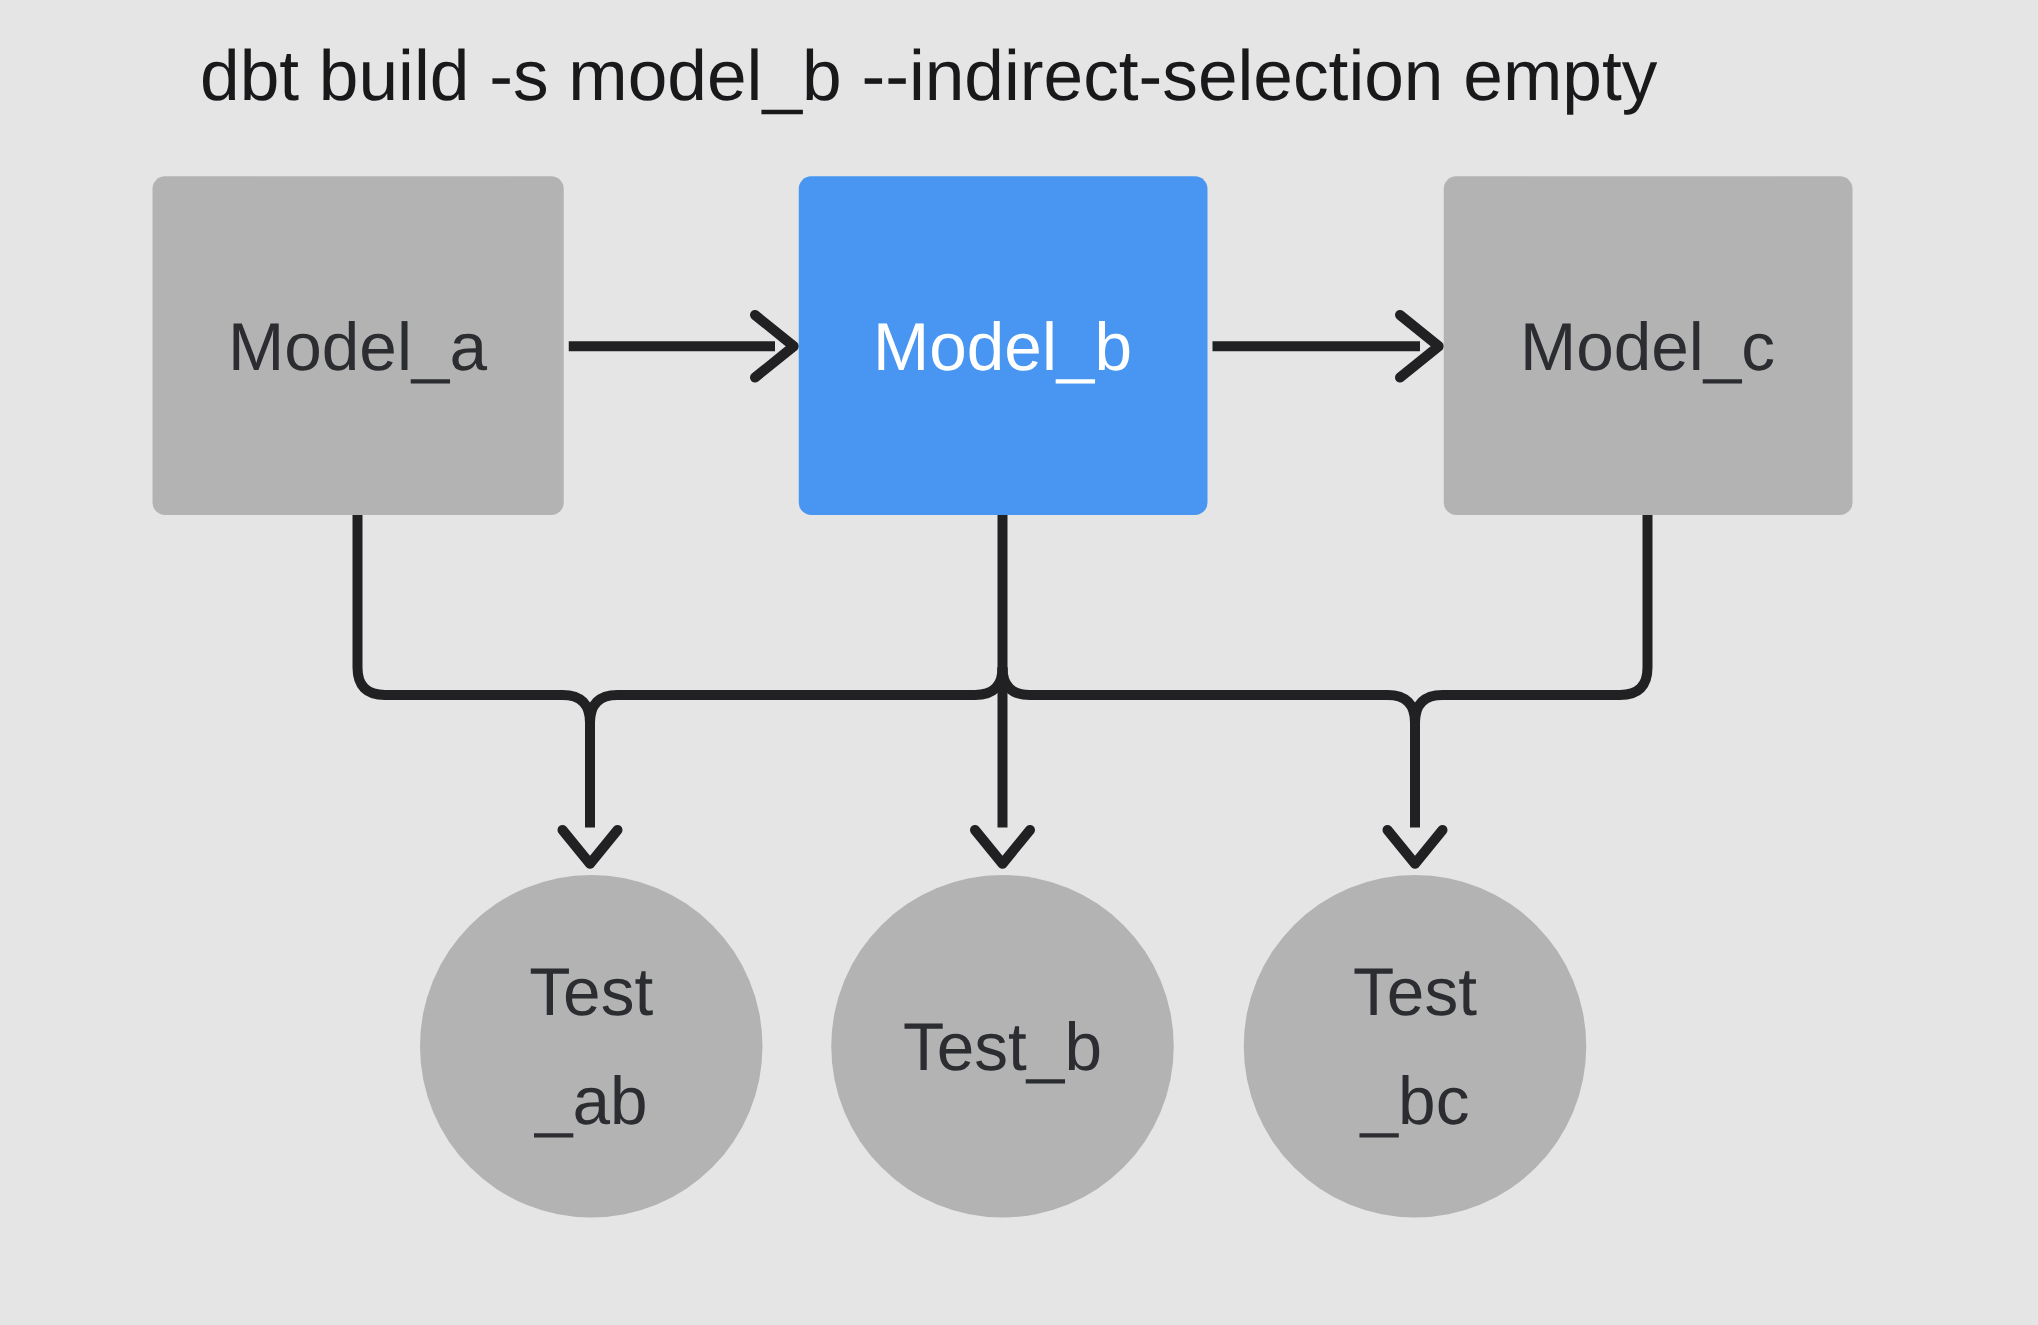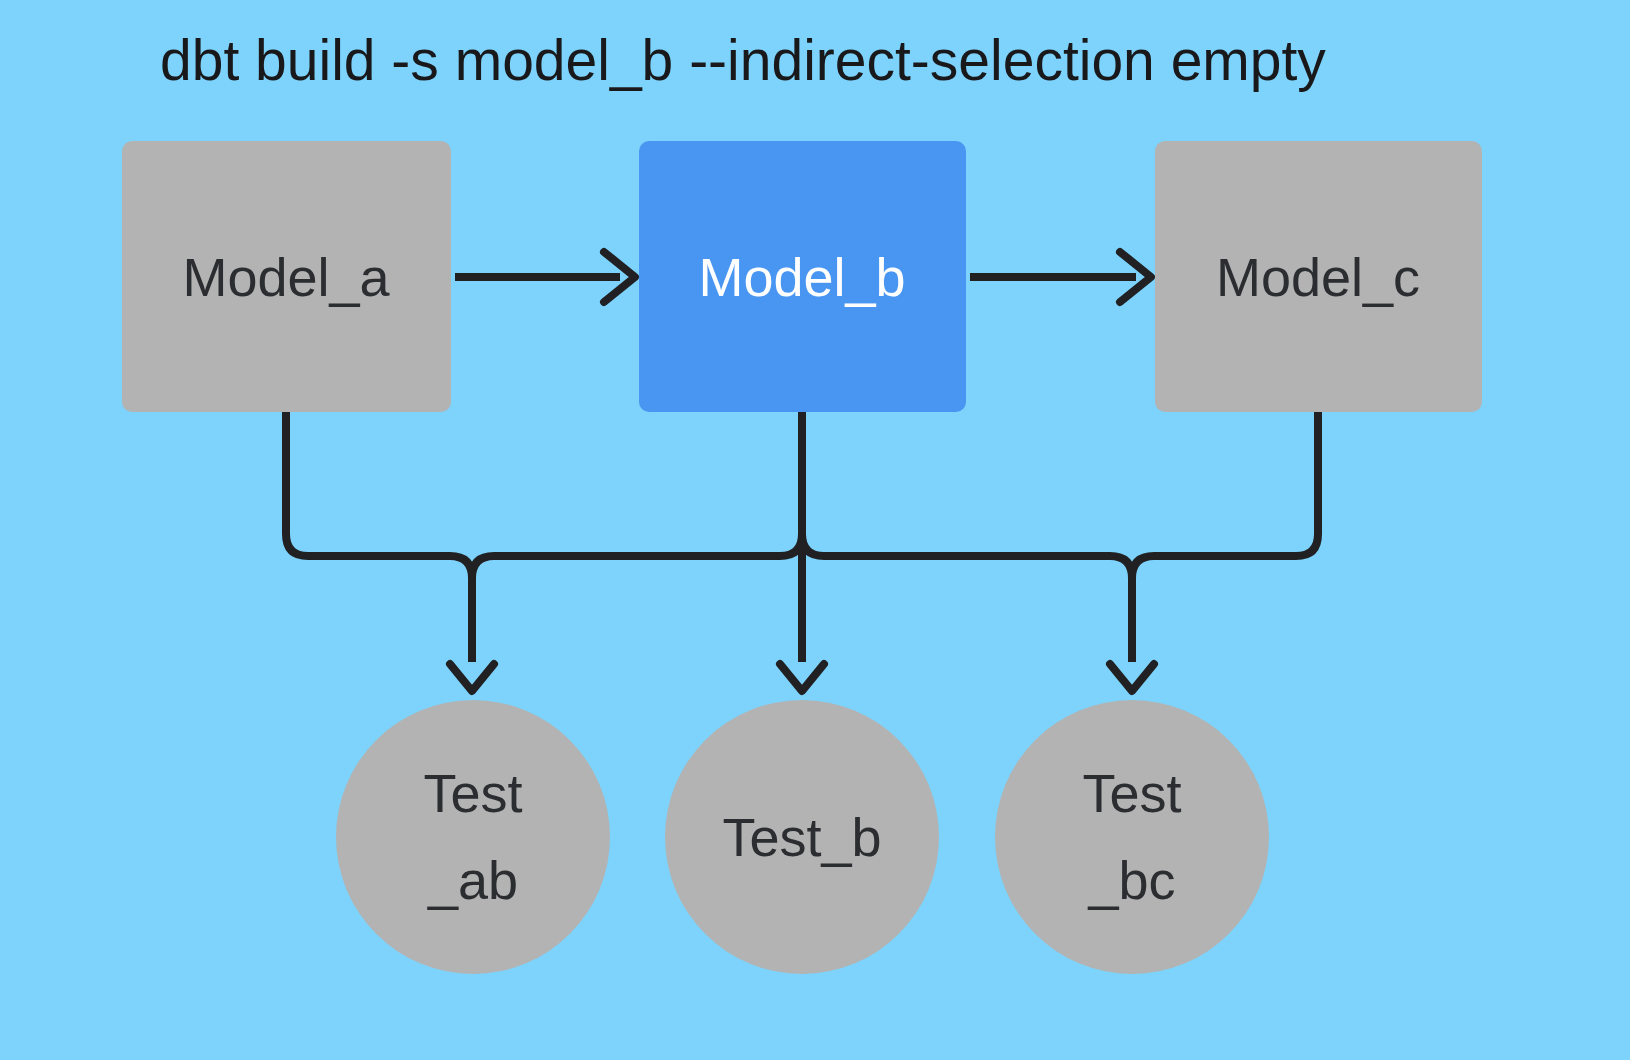--- a/index.html
+++ b/index.html
@@ -3,21 +3,21 @@
 <meta charset="utf-8">
 <style>
   html, body {
     margin: 0;
     padding: 0;
     background: #ffffff;
   }
   .stage {
     width: 1630px;
     height: 1060px;
-    background: #7dd3fc;
+    background: #e5e5e5;
     position: relative;
     overflow: hidden;
     font-family: "Liberation Sans", "DejaVu Sans", sans-serif;
   }
   svg { display: block; }
   .title-text {
     font-family: "Liberation Sans", "DejaVu Sans", sans-serif;
     font-size: 57px;
     font-weight: 500;
     fill: #19191b;

